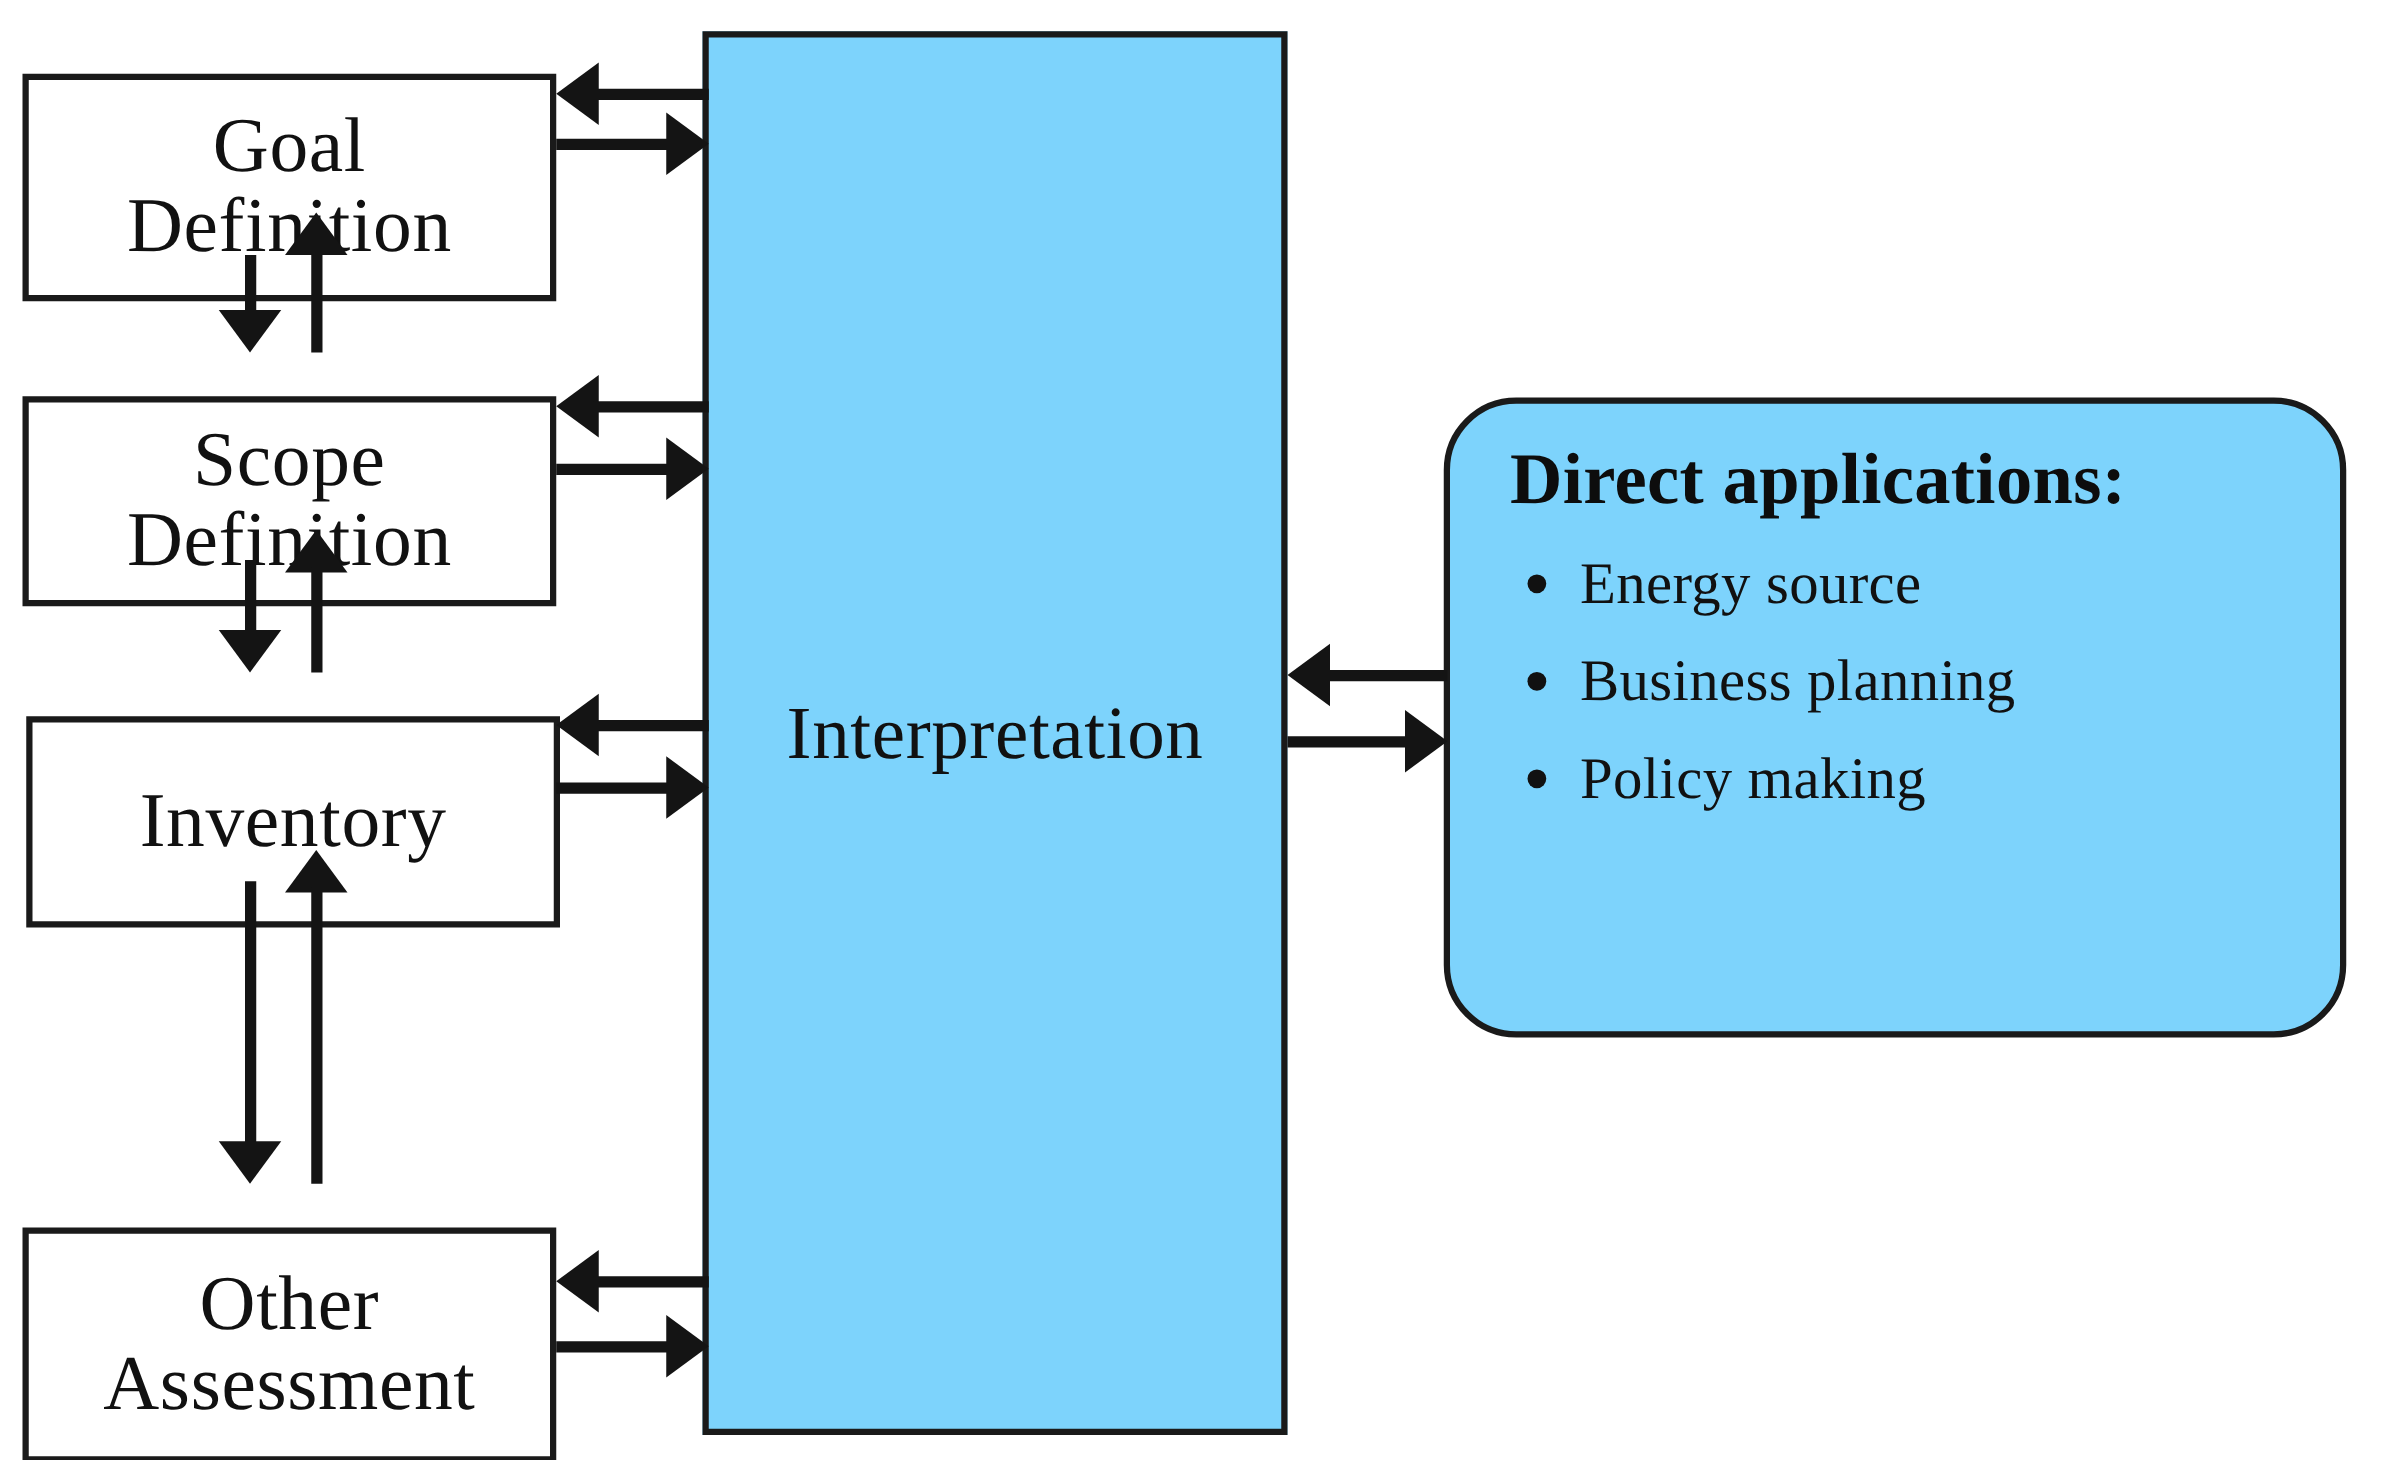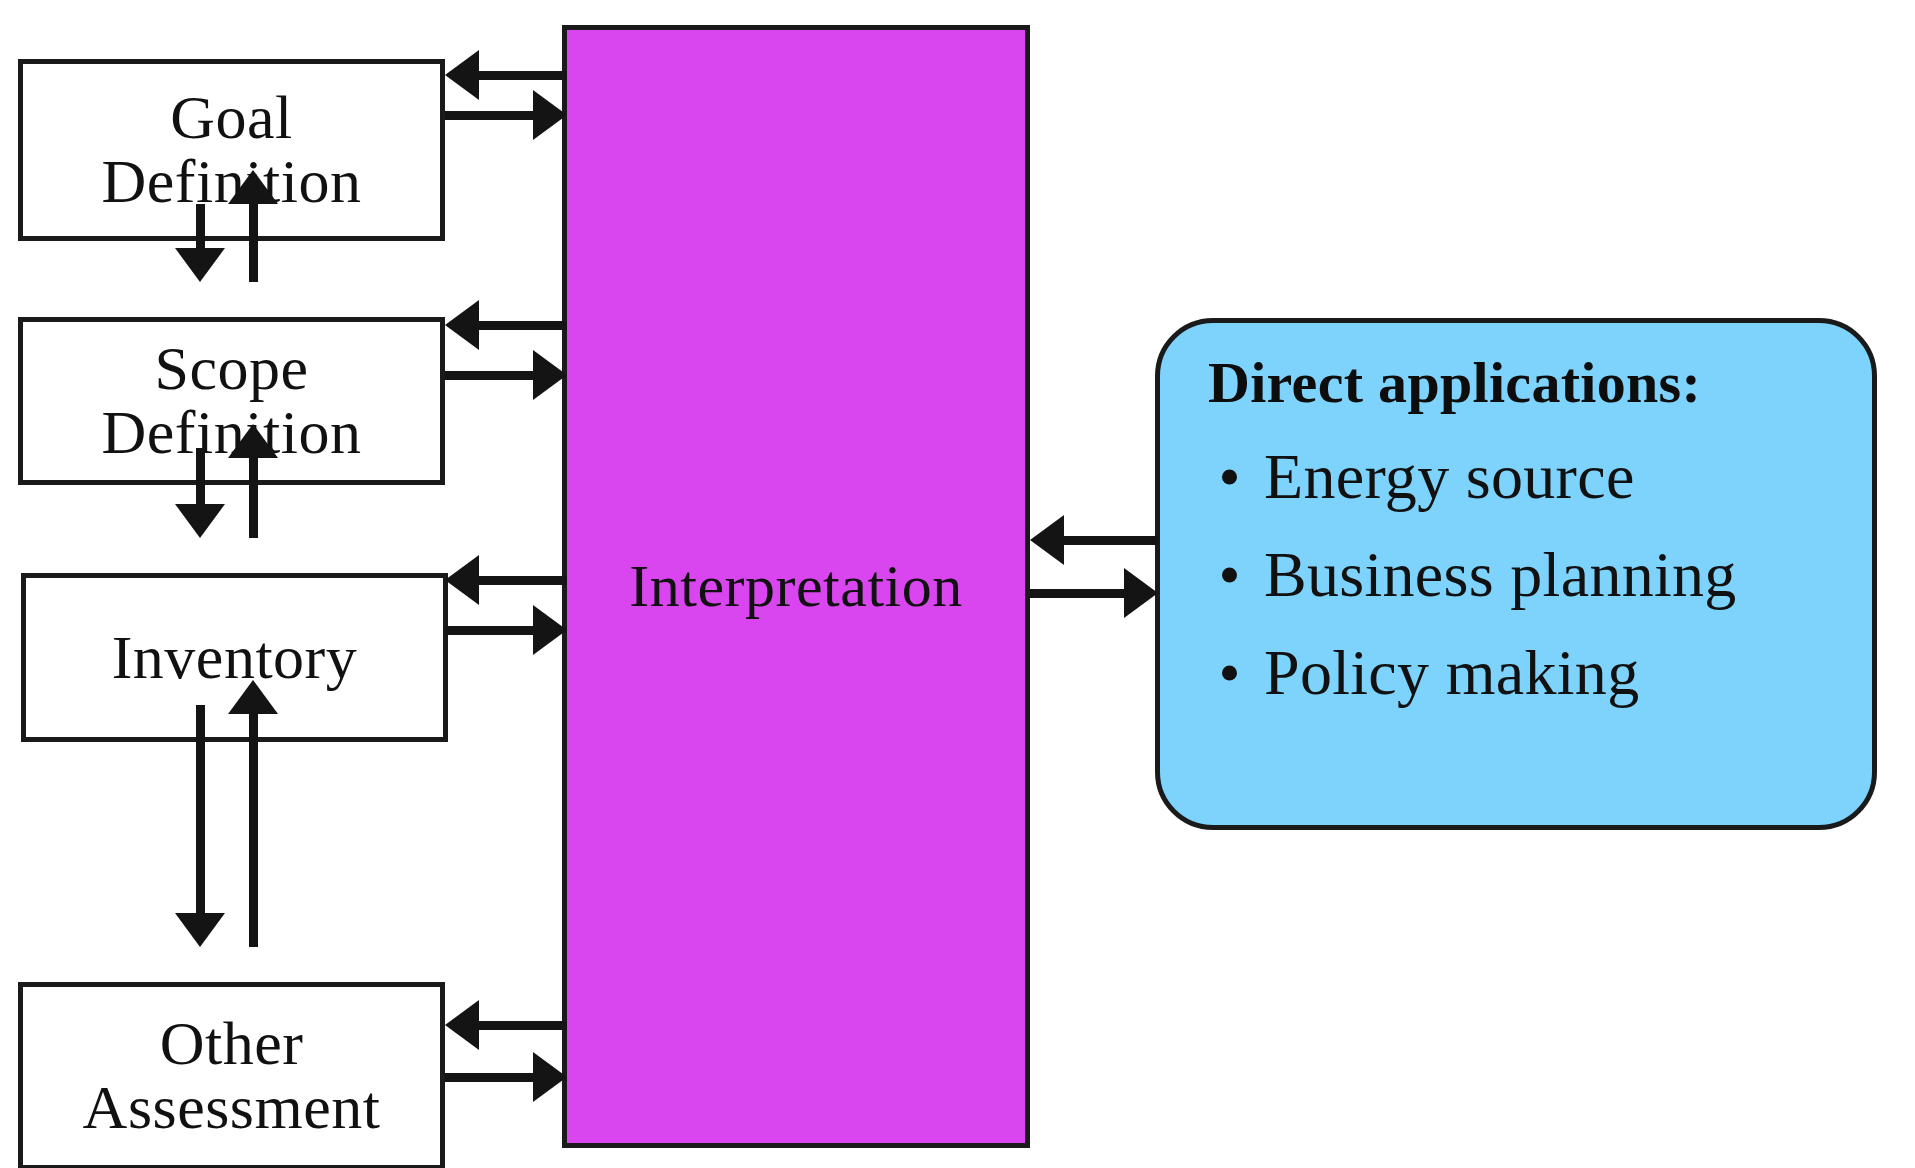--- a/index.html
+++ b/index.html
@@ -43,21 +43,21 @@
 
   
   #box-interpretation {
     position: absolute;
     box-sizing: border-box;
     left: 562px;
     top: 25px;
     width: 468px;
     height: 1123px;
     border: 5px solid #1a1a1a;
-    background: #d946ef;
+    background: #7dd3fc;
     display: flex;
     align-items: center;
     justify-content: center;
   }
   #interpretation-label {
     font-size: 60px;
     color: #111111;
     white-space: nowrap;
     letter-spacing: 0.5px;
   }
@@ -83,21 +83,21 @@
     letter-spacing: 0.3px;
     margin: 4px 0 6px 14px;
   }
   #applications-list {
     list-style: none;
     margin: 0;
     padding: 0 0 0 22px;
   }
   #applications-list li {
     position: relative;
-    font-size: 64px;
+    font-size: 47px;
     color: #111111;
     white-space: nowrap;
     padding-left: 48px;
     margin-bottom: 6px;
     letter-spacing: 0.3px;
     margin-top: 24px;
   }
   #applications-list li .bullet-dot {
     position: absolute;
     left: 6px;

